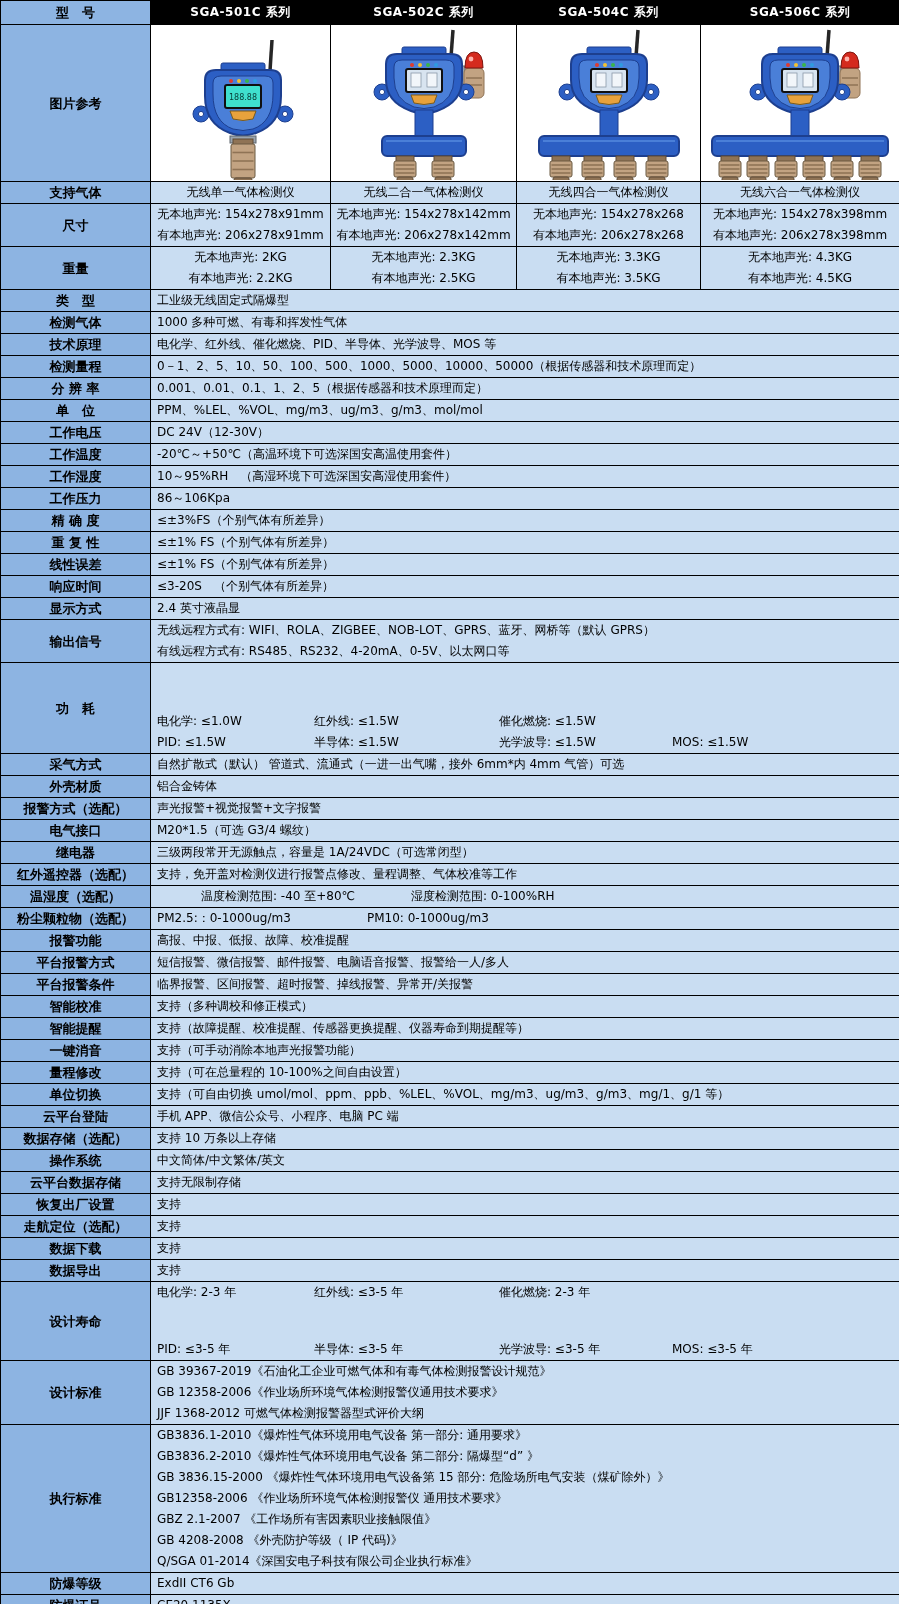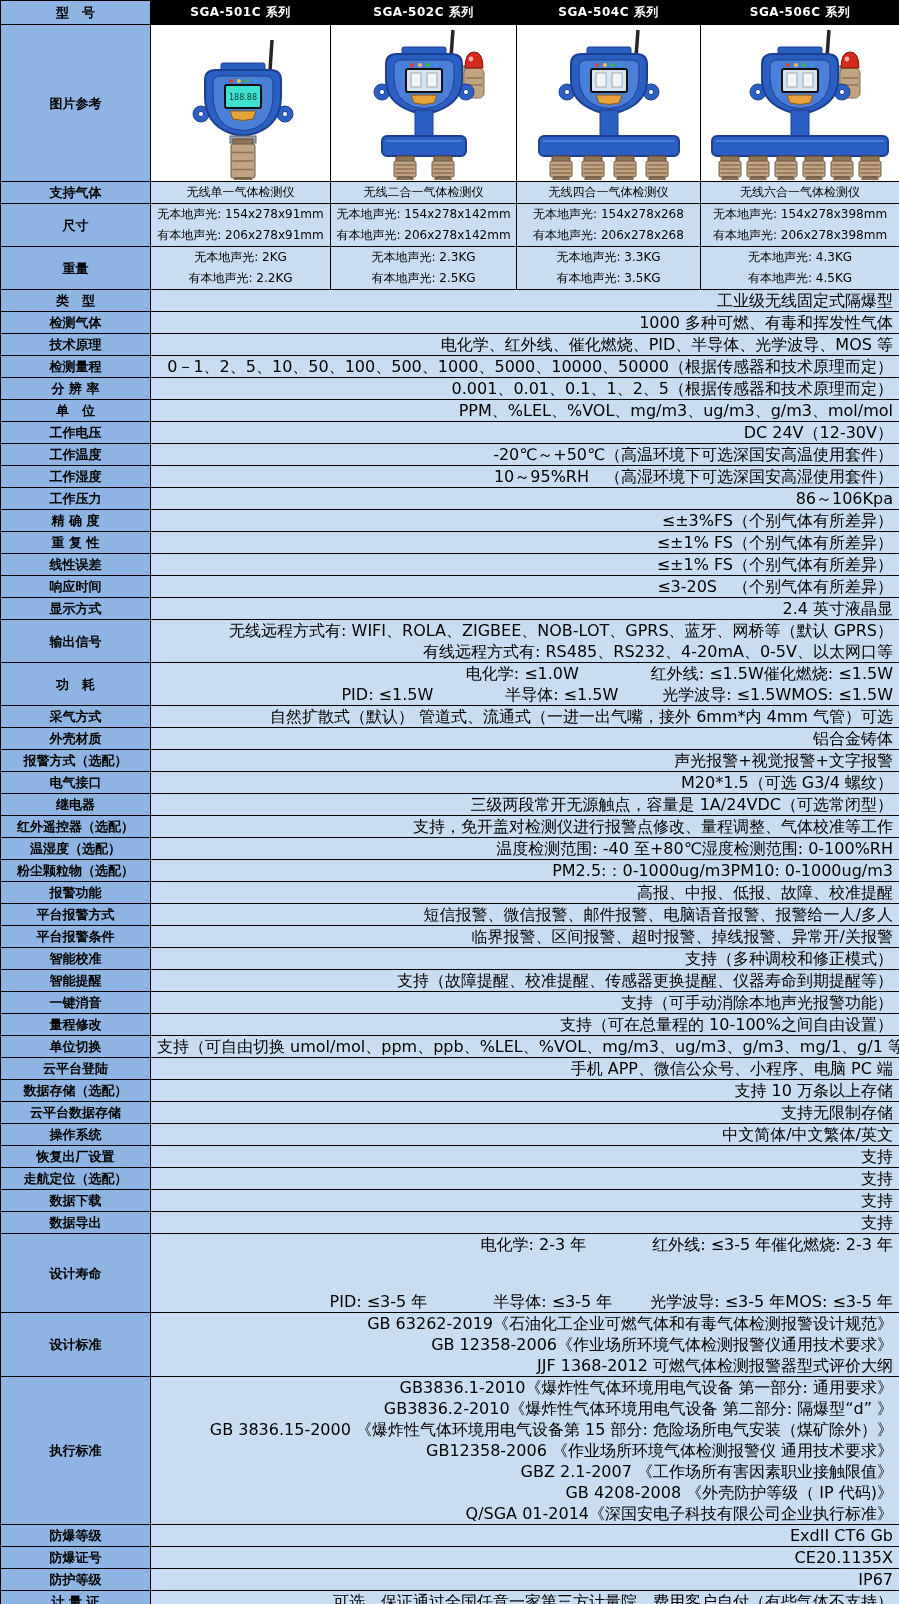--- a/index.html
+++ b/index.html
@@ -2,21 +2,21 @@
 <html style="--label-bg: #8DB4E2; --content-bg: #C9DDF2; --header-bg: #000000; --header-fg: #FFFFFF;"><head>
 <meta charset="utf-8">
 <style>
   html,body{margin:0;padding:0;background:#ffffff;}
   body{font-family:"DejaVu Sans","Liberation Sans",sans-serif;color:#000;}
   .page{width:899px;}
   table.spec-table{border-collapse:collapse;width:899px;table-layout:fixed;}
   table.spec-table td{border:1.5px solid #000;overflow:hidden;vertical-align:middle;}
   td.lbl{background:var(--label-bg,#8DB4E2);font-weight:bold;text-align:center;
          font-size:13px;padding:0 2px;line-height:15px;}
-  td.val{background:var(--content-bg,#C9DDF2);font-size:16px;padding:0 6px;text-align:right;}
+  td.val{background:var(--content-bg,#C9DDF2);font-size:12px;padding:0 6px;text-align:left;}
   td.pval{background:var(--content-bg,#C9DDF2);font-size:12px;text-align:center;padding:0 2px;}
   td.model{background:var(--header-bg,#000);color:var(--header-fg,#fff);font-weight:bold;
            text-align:center;font-size:12px;height:26px;letter-spacing:.5px;}
   td.imgcell{background:#fff;height:156px;padding:0;text-align:left;}
   .line{line-height:21px;white-space:nowrap;}
   .pline{line-height:21px;white-space:nowrap;}
   .seg{display:inline-block;}
   tr.single td{height:21px;}
   svg.det{display:block;margin:0 auto;}
 </style>
@@ -372,21 +372,21 @@
         <tr>
           <td class="lbl">输出信号</td>
           <td class="val" colspan="4">
             <div class="line">无线远程方式有: WIFI、ROLA、ZIGBEE、NOB-LOT、GPRS、蓝牙、网桥等（默认 GPRS）</div>
             <div class="line">有线远程方式有: RS485、RS232、4-20mA、0-5V、以太网口等</div>
           </td>
         </tr>
         <tr>
           <td class="lbl">功　耗</td>
           <td class="val" colspan="4">
-            <div class="line"><span class="seg" style="min-width: 157px;">电化学: ≤1.0W</span><span class="seg" style="min-width: 185px;">红外线: ≤1.5W</span><span class="seg">催化燃烧: ≤1.5W</span></div>
+            <div class="line"><span class="seg" style="min-width: 157px;">电化学: ≤1.0W</span><span class="seg" style="min-width: 185px; margin-top: 48px;">红外线: ≤1.5W</span><span class="seg">催化燃烧: ≤1.5W</span></div>
             <div class="line"><span class="seg" style="min-width: 157px;">PID: ≤1.5W</span><span class="seg" style="min-width: 185px;">半导体: ≤1.5W</span><span class="seg" style="min-width: 173px;">光学波导: ≤1.5W</span><span class="seg">MOS: ≤1.5W</span></div>
           </td>
         </tr>
         <tr class="single">
           <td class="lbl">采气方式</td>
           <td class="val" colspan="4">
             <div class="line">自然扩散式（默认） 管道式、流通式（一进一出气嘴，接外 6mm*内 4mm 气管）可选</div>
           </td>
         </tr>
         <tr class="single">
@@ -485,29 +485,29 @@
             <div class="line">手机 APP、微信公众号、小程序、电脑 PC 端</div>
           </td>
         </tr>
         <tr class="single">
           <td class="lbl">数据存储（选配）</td>
           <td class="val" colspan="4">
             <div class="line">支持 10 万条以上存储</div>
           </td>
         </tr>
         <tr class="single">
+          <td class="lbl">操作系统</td>
+          <td class="val" colspan="4">
+            <div class="line">中文简体/中文繁体/英文</div>
+          </td>
+        </tr>
+        <tr class="single">
           <td class="lbl">云平台数据存储</td>
           <td class="val" colspan="4">
             <div class="line">支持无限制存储</div>
-          </td>
-        </tr>
-        <tr class="single">
-          <td class="lbl">操作系统</td>
-          <td class="val" colspan="4">
-            <div class="line">中文简体/中文繁体/英文</div>
           </td>
         </tr>
         <tr class="single">
           <td class="lbl">恢复出厂设置</td>
           <td class="val" colspan="4">
             <div class="line">支持</div>
           </td>
         </tr>
         <tr class="single">
           <td class="lbl">走航定位（选配）</td>
@@ -530,21 +530,21 @@
         <tr>
           <td class="lbl">设计寿命</td>
           <td class="val" colspan="4">
             <div class="line"><span class="seg" style="min-width: 157px;">电化学: 2-3 年</span><span class="seg" style="min-width: 185px;">红外线: ≤3-5 年</span><span class="seg">催化燃烧: 2-3 年</span></div>
             <div class="line"><span class="seg" style="min-width: 157px;">PID: ≤3-5 年</span><span class="seg" style="min-width: 185px;">半导体: ≤3-5 年</span><span class="seg" style="min-width: 173px; margin-top: 36px;">光学波导: ≤3-5 年</span><span class="seg">MOS: ≤3-5 年</span></div>
           </td>
         </tr>
         <tr>
           <td class="lbl">设计标准</td>
           <td class="val" colspan="4">
-            <div class="line">GB 63262-2019《石油化工企业可燃气体和有毒气体检测报警设计规范》</div>
+            <div class="line">GB 39367-2019《石油化工企业可燃气体和有毒气体检测报警设计规范》</div>
             <div class="line">GB 12358-2006《作业场所环境气体检测报警仪通用技术要求》</div>
             <div class="line">JJF 1368-2012 可燃气体检测报警器型式评价大纲</div>
           </td>
         </tr>
         <tr>
           <td class="lbl">执行标准</td>
           <td class="val" colspan="4">
             <div class="line">GB3836.1-2010《爆炸性气体环境用电气设备 第一部分: 通用要求》</div>
             <div class="line">GB3836.2-2010《爆炸性气体环境用电气设备 第二部分: 隔爆型“d” 》</div>
             <div class="line">GB 3836.15-2000 《爆炸性气体环境用电气设备第 15 部分: 危险场所电气安装（煤矿除外）》</div>

